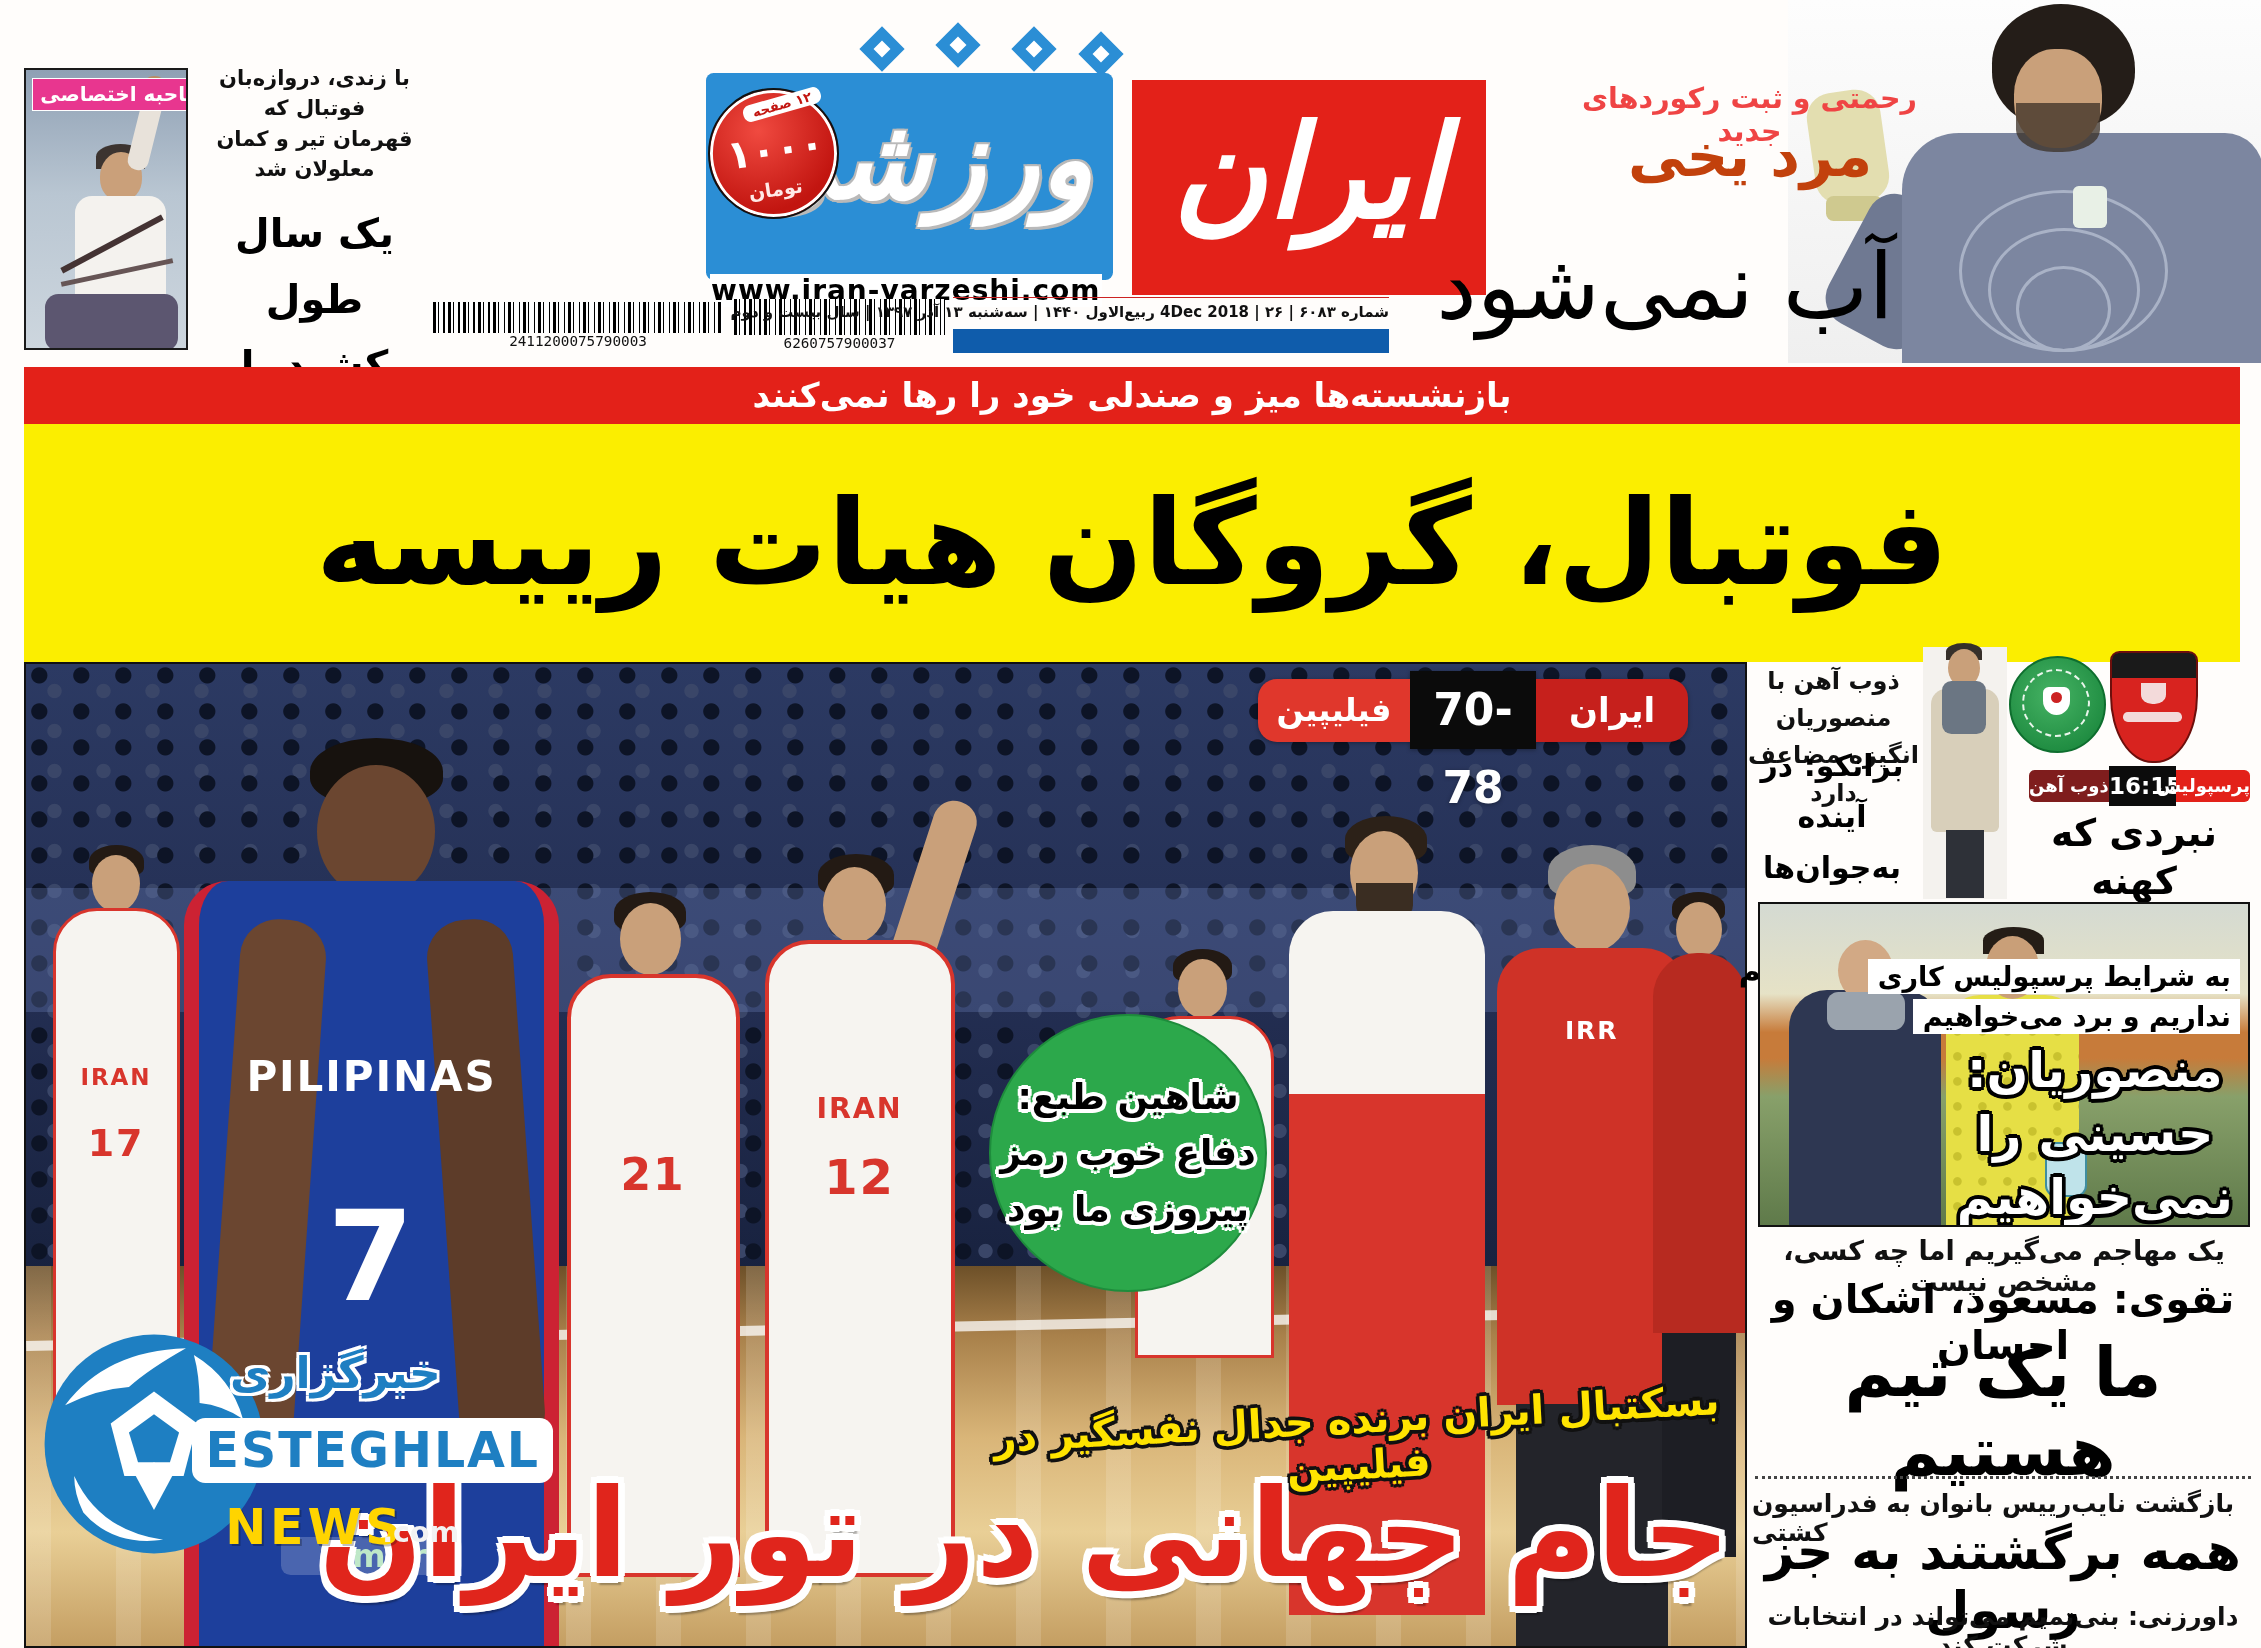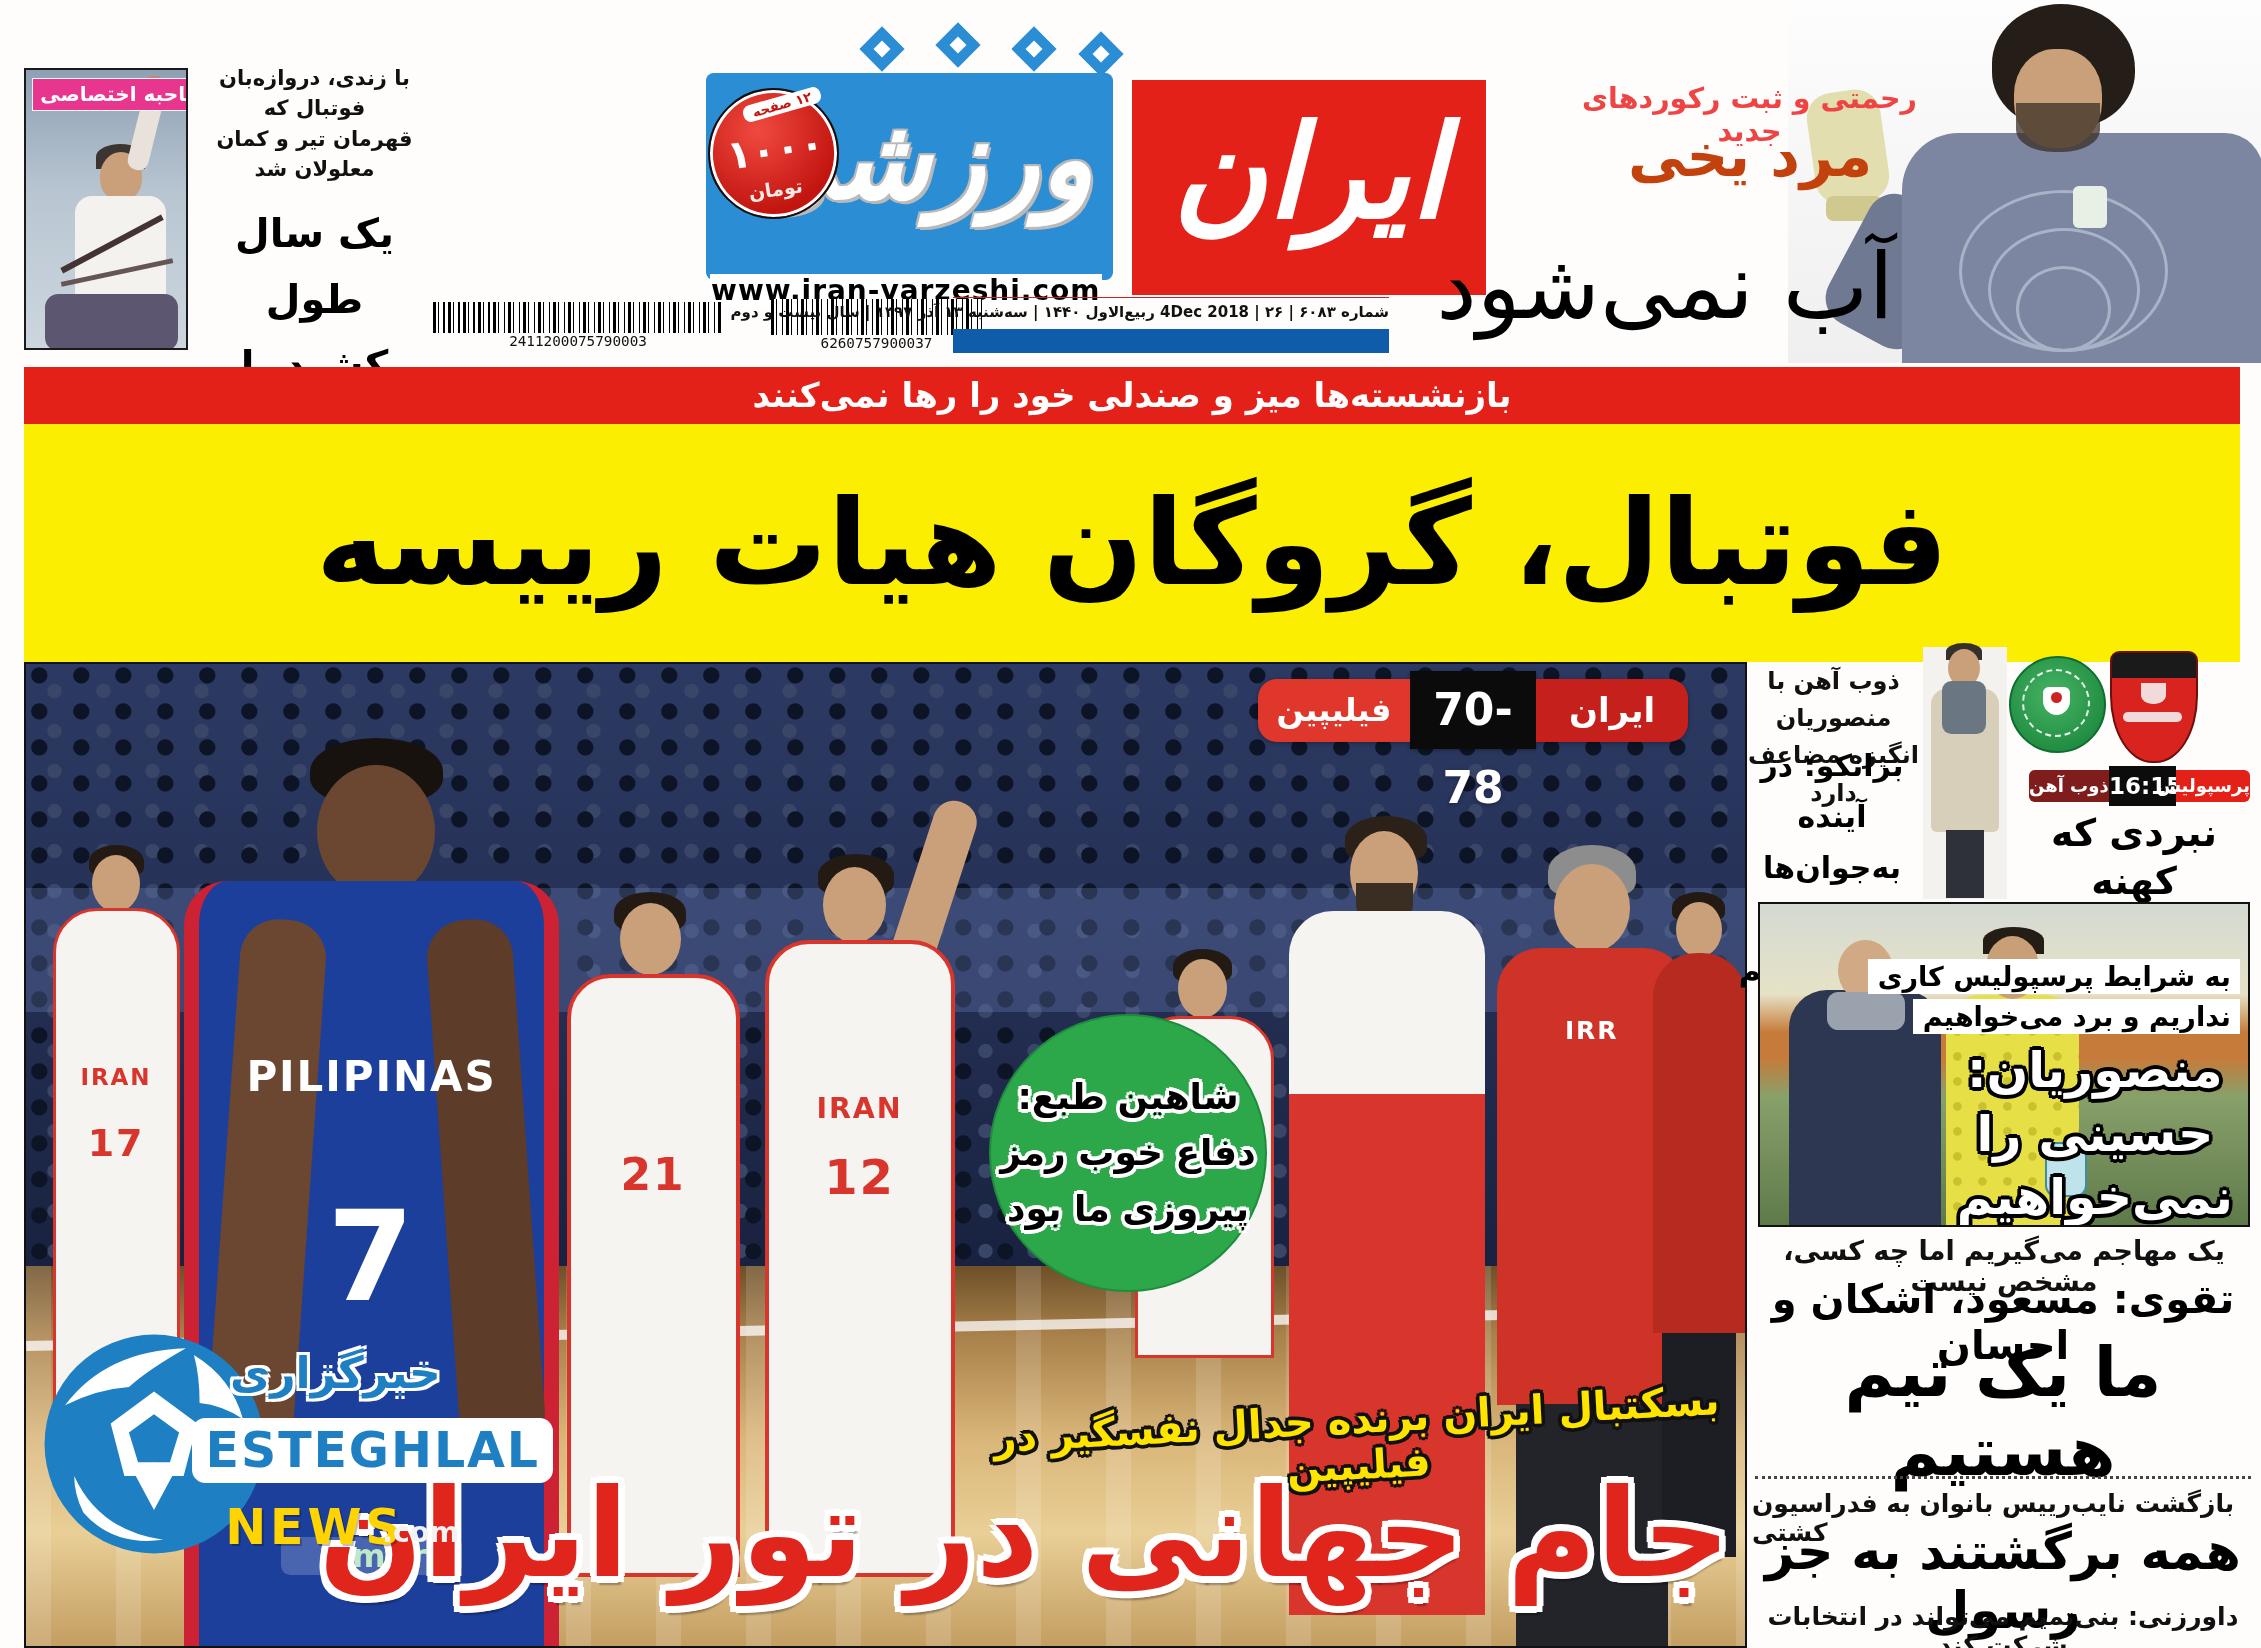--- a/index.html
+++ b/index.html
@@ -216,21 +216,21 @@
       <span class="lg-1000">۱۰۰۰</span>
       <span class="lg-toman rtl">تومان</span>
     </div>
     <div class="lg-url">www.iran-varzeshi.com</div>
   </div>
 
   <div class="abs" style="left:433px; top:302px; width:290px;">
     <div class="bars" style="height:31px;"></div>
     <div class="bc-num">2411200075790003</div>
   </div>
-  <div class="abs" style="left:734px; top:299px; width:211px;margin-left:37px;">
+  <div class="abs" style="left:734px; top:299px; width:211px;">
     <div class="bars" style="height:36px;"></div>
     <div class="bc-num">6260757900037</div>
   </div>
 
   <div class="abs dateline rtl">شماره ۶۰۸۳ | 4Dec 2018 | ۲۶ ربیع‌الاول ۱۴۴۰ | سه‌شنبه ۱۳ آذر ۱۳۹۷ | سال بیست و دوم</div>
   <div class="abs datebar"></div>
 
   <div class="abs gk-photo">
     <span class="gk-glove"></span>
     <span class="gk-cuff"></span>

